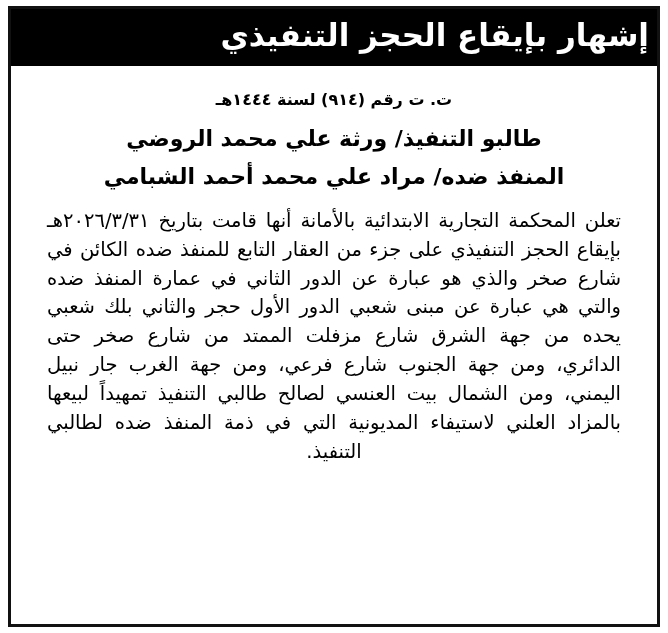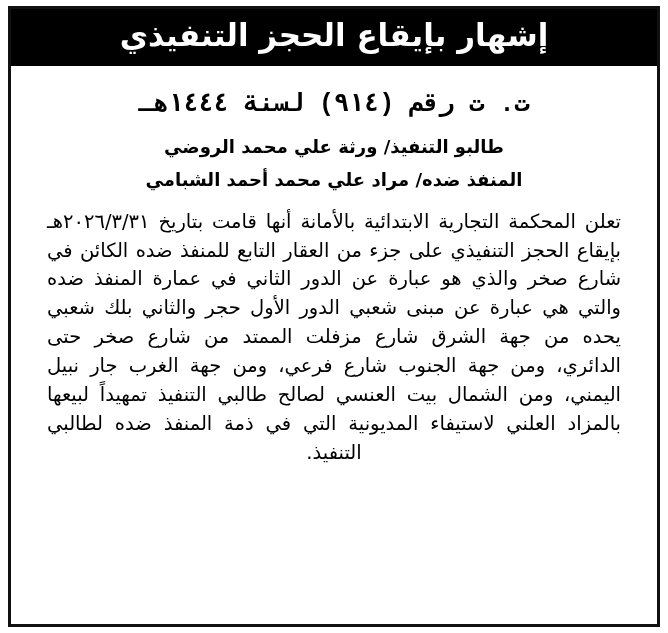--- a/index.html
+++ b/index.html
@@ -35,40 +35,40 @@
     color: #ffffff;
     text-align: center;
     padding: 9px 8px 12px 8px;
     direction: rtl;
   }
   .title-bar .title-text {
     font-size: 31px;
     font-weight: bold;
     line-height: 1.15;
     letter-spacing: 0px;
+    text-align: right;
   }
   .body-area {
     flex: 1;
     background: #ffffff;
     direction: rtl;
     text-align: center;
     padding: 14px 18px 10px 18px;
     box-sizing: border-box;
   }
   .case-number {
-    font-size: 25px;
+    font-size: 16px;
     font-weight: bold;
     color: #000000;
     margin-top: 10px;
     margin-bottom: 16px;
     line-height: 1.2;
-    font-family: Liberation Mono, monospace;
   }
   .party-line {
-    font-size: 18px;
+    font-size: 22px;
     font-weight: bold;
     color: #000000;
     margin-bottom: 11px;
     line-height: 1.25;
   }
   .party-line.second {
     margin-bottom: 10px;
   }
   .ad-body {
     font-size: 19.5px;

